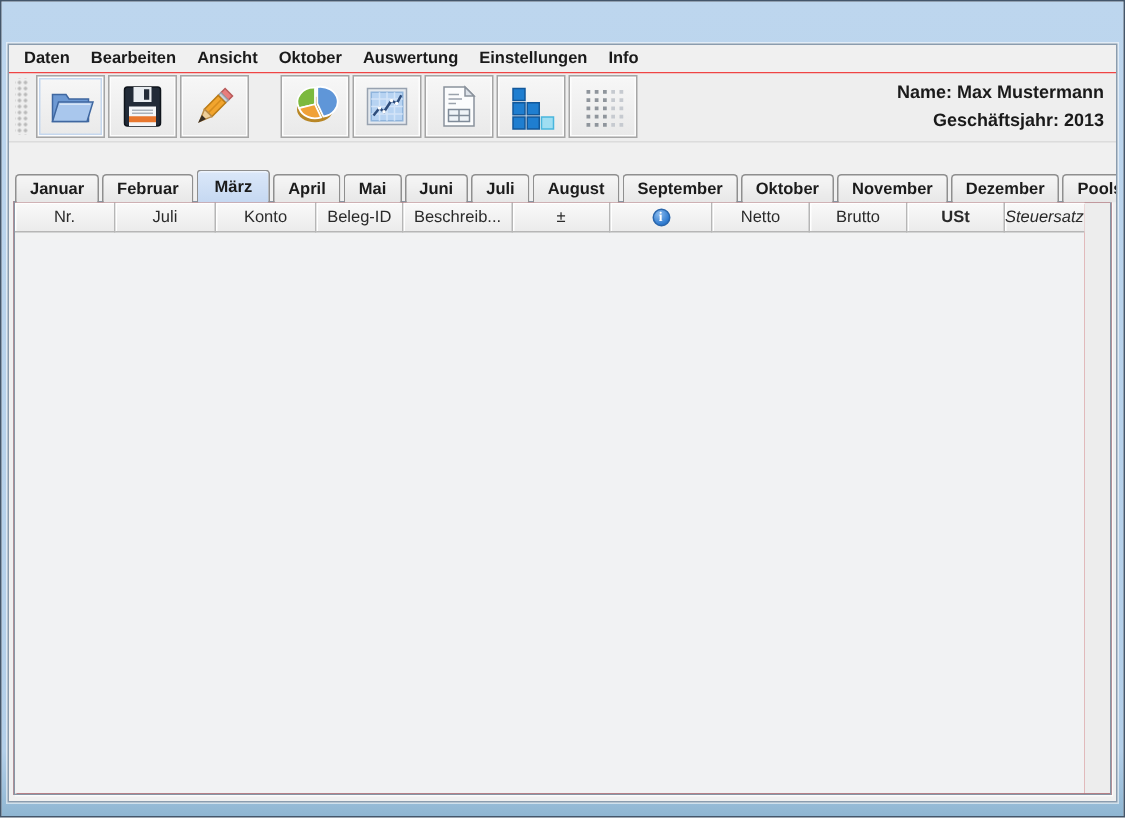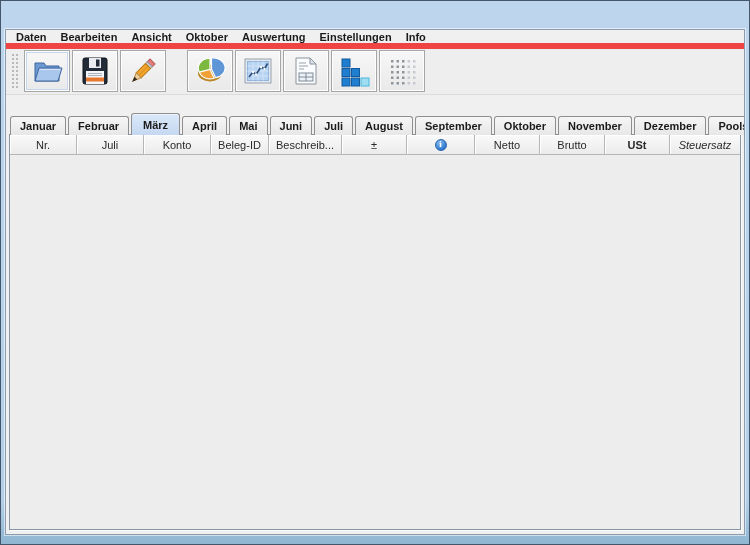--- a/index.html
+++ b/index.html
@@ -38,21 +38,21 @@
   .content {
     position:absolute; top:28px; left:4px; right:4px; bottom:9px;
     background:#f0f0f0; border:1px solid #8a9cae;
     box-shadow: 0 0 0 1px rgba(255,255,255,.55);
     display:flex; flex-direction:column; overflow:hidden;
   }
 
   
   .menubar {
     height:19px; background:#f0f0f0; display:flex; align-items:center;
-    padding-left:3px; border-bottom:6px solid #ef4444; flex:0 0 19px;
+    padding-left:3px; border-bottom:1px solid #ef4444; flex:0 0 19px;
   }
   .menu-item { font-size:11px; font-weight:bold; color:#1a1a1a; padding:2px 7px; cursor:default; }
 
   
   .toolbar {
     flex:0 0 46px; background:#eeeeee; display:flex; align-items:center;
     padding:1px 6px 2px 4px; border-bottom:1px solid #dcdcdc;
   }
   .tb-handle {
     width:9px; height:38px; margin-right:5px;
@@ -89,21 +89,21 @@
     background: linear-gradient(#dbe8f9, #c5d8f1);
     box-shadow: inset 0 1px 0 #eef4fc;
     position:relative; z-index:3;
   }
 
   
   .table-panel {
     flex:1; margin:0 3px 4px 3px;
     border:1px solid #8796a5;
     box-shadow: inset 1px 1px 0 rgba(255,255,255,.9), 1px 1px 0 rgba(255,255,255,.7);
-    background:#b91c1c; display:flex; flex-direction:column; overflow:hidden;
+    background:#b91c1c; display:flex; flex-direction:row; overflow:hidden;
     position:relative; z-index:1;
   }
   .thead { display:flex; flex:0 0 20px; background:#f1f2f3; }
   .th {
     height:20px; background: linear-gradient(#fafafa, #ebebeb);
     border-right:1px solid #b6b6b6; border-bottom:1px solid #b6b6b6;
     box-shadow: inset 1px 1px 0 #ffffff;
     font-size:11px; color:#2a2a2a; display:flex; align-items:center; justify-content:center;
     cursor:default; overflow:hidden; white-space:nowrap;
   }
@@ -253,20 +253,24 @@
                 <rect x="27" y="16" width="2.5" height="2.5"></rect>
       <rect x="21.5" y="21.5" width="2.5" height="2.5"></rect>
                 <rect x="27" y="21.5" width="2.5" height="2.5"></rect>
       <rect x="21.5" y="27" width="2.5" height="2.5"></rect>
                 <rect x="27" y="27" width="2.5" height="2.5"></rect>
     </g>
   </svg>
 </button>
         </div>
       <div class="tb-spacer"></div>
+      <div class="user-info">
+        <div>Name: Max Mustermann</div>
+        <div>Geschäftsjahr: 2013</div>
+      </div>
     </div>
 
     <div class="tabstrip">
         <div class="tab">Januar</div>
         <div class="tab">Februar</div>
         <div class="tab active">März</div>
         <div class="tab">April</div>
         <div class="tab">Mai</div>
         <div class="tab">Juni</div>
         <div class="tab">Juli</div>

